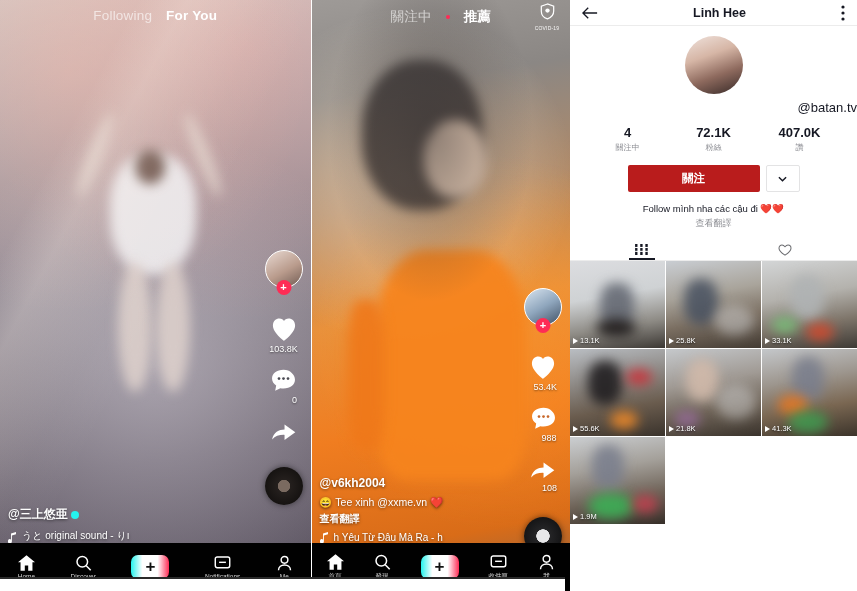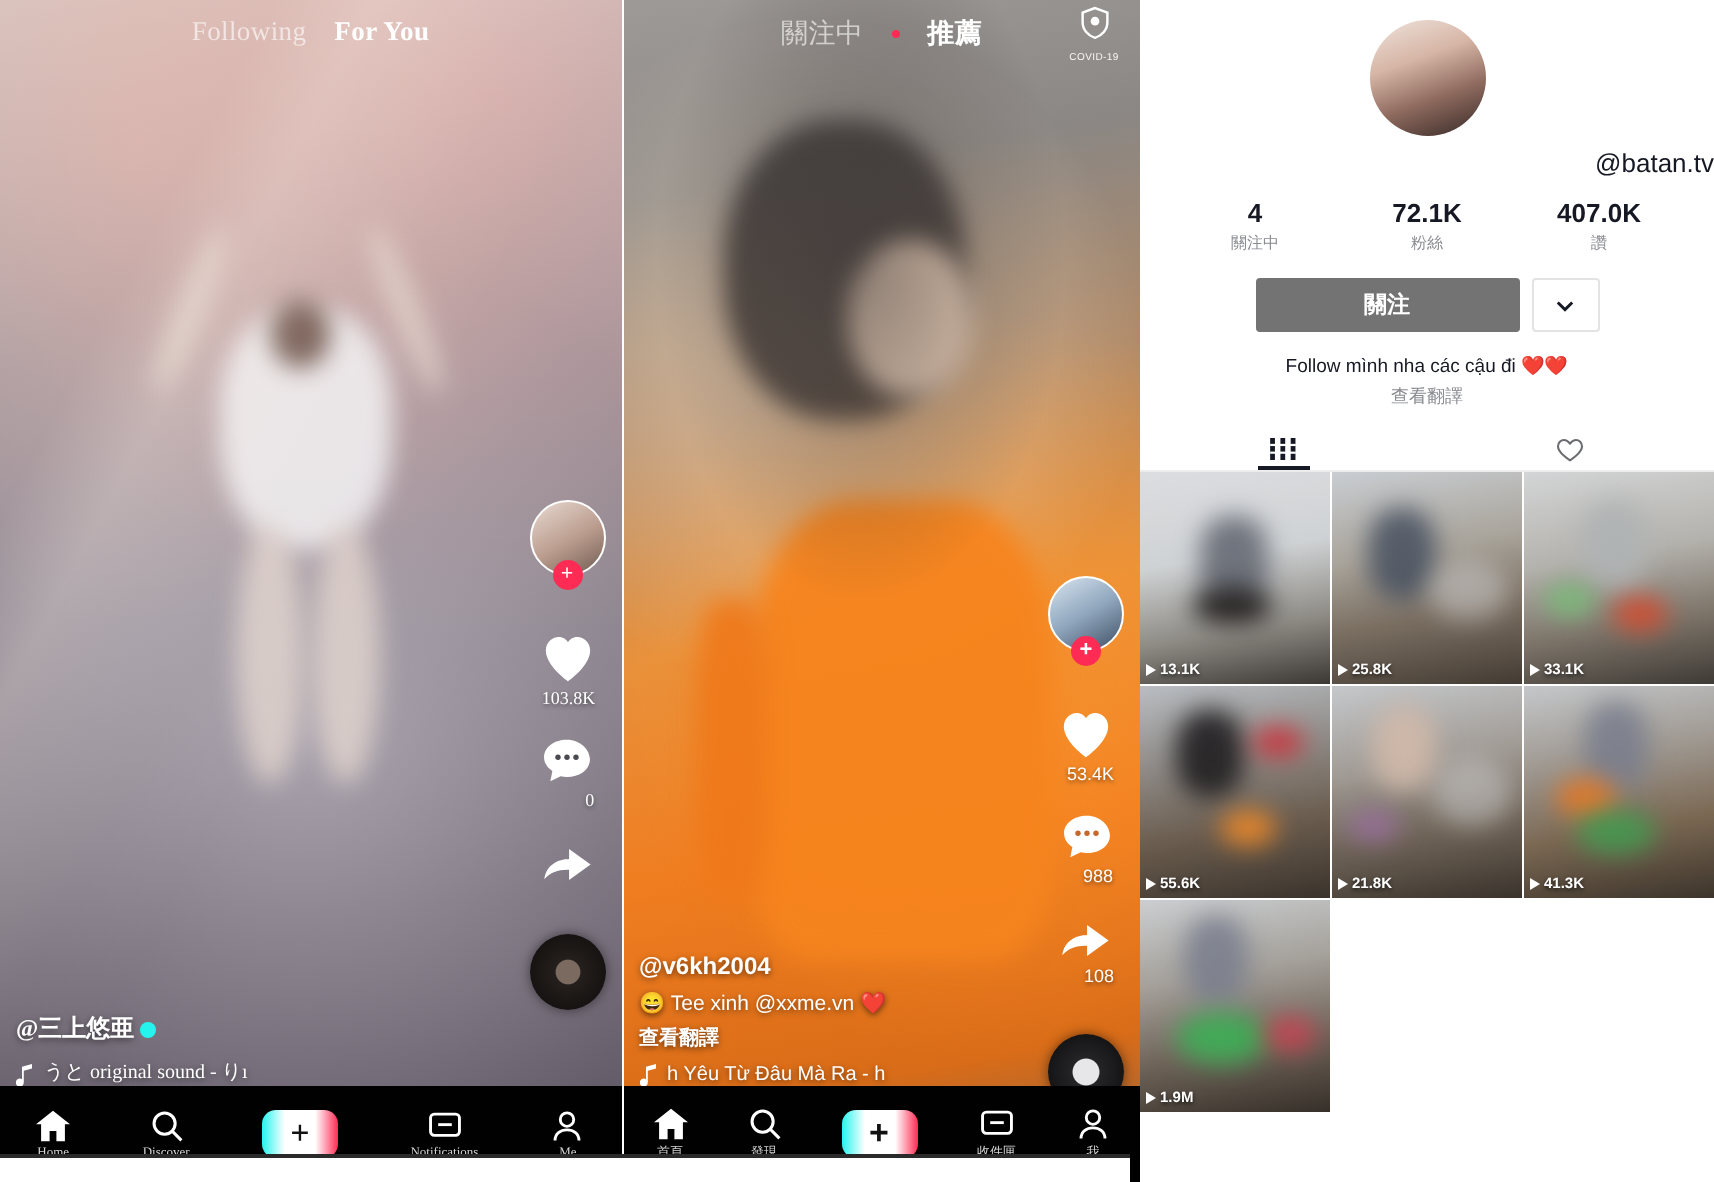--- a/index.html
+++ b/index.html
@@ -2,21 +2,21 @@
 <html><head>
 <meta charset="utf-8">
 <style>
   * { margin:0; padding:0; box-sizing:border-box; }
   html,body { width:857px; height:591px; background:#ffffff; overflow:hidden;
     font-family:"Liberation Sans", sans-serif; }
   .stage { position:relative; width:857px; height:591px; background:#fff; display:flex; }
 
   
   .panel { position:relative; overflow:hidden; }
-  .panel-1 { width:316px; height:591px;font-family:Liberation Serif, serif; }
+  .panel-1 { width:316px; height:591px; }
   .panel-2 { width:263px; height:591px; }
   .panel-3 { width:292px; height:591px; background:#fff; }
 
   
   .vidbg { position:absolute; inset:0; }
   .vid1 { background:
       radial-gradient(circle at 22% 12%, rgba(255,190,170,.35), transparent 42%),
       radial-gradient(circle at 78% 8%,  rgba(255,160,150,.30), transparent 46%),
       radial-gradient(circle at 50% 62%, rgba(210,205,215,.55), transparent 60%),
       linear-gradient(172deg,#cfc6c4 0%,#bdb2b4 14%,#9a9098 38%,#7e7680 58%,#6c6470 76%,#5d5663 100%);
@@ -89,34 +89,34 @@
     padding:0 12px; border-bottom:1px solid #ececec; }
   .p3-title { font-size:12.5px; font-weight:bold; color:#161823; }
   .p3-avatar { width:58px; height:58px; border-radius:50%; margin:10px auto 0; overflow:hidden;
     background:linear-gradient(160deg,#f0e3dd 0%,#d6b6a6 35%,#8e6a5e 65%,#352826 100%); }
   .p3-handle { text-align:right; font-size:13px; color:#161823; margin-top:6px; }
   .p3-stats { display:flex; justify-content:center; gap:0; margin-top:10px; }
   .p3-stat { width:86px; text-align:center; }
   .p3-stat .v { font-size:13px; font-weight:bold; color:#161823; }
   .p3-stat .k { font-size:8px; color:#8a8b91; margin-top:2px; }
   .p3-actions { display:flex; justify-content:center; gap:6px; margin-top:12px; }
-  .follow-btn { width:132px; height:27px; border-radius:2px; background:#737373; color:#fff;
+  .follow-btn { width:132px; height:27px; border-radius:2px; background:#b91c1c; color:#fff;
     font-size:11.5px; font-weight:bold; display:flex; align-items:center; justify-content:center; border:none; }
   .drop-btn { width:34px; height:27px; border-radius:2px; border:1px solid #e3e3e4; background:#fff;
     display:flex; align-items:center; justify-content:center; color:#161823; font-size:8px; }
   .p3-bio { text-align:center; font-size:9.5px; color:#161823; margin-top:11px; }
   .p3-bio .hearts { color:#e8193c; }
   .p3-trans { text-align:center; font-size:9px; color:#8a8b91; margin-top:3px; }
   .p3-tabs { display:flex; margin-top:9px; border-bottom:1px solid #ececec; height:22px; }
   .p3-tab { flex:1; display:flex; align-items:center; justify-content:center; position:relative; color:#6b6c70; }
   .p3-tab.active { color:#161823; }
   .p3-tab.active::after { content:""; position:absolute; bottom:0; left:50%; transform:translateX(-50%);
     width:26px; height:2px; background:#161823; }
   .grid { display:grid; grid-template-columns:repeat(3,1fr); gap:1px; background:#fff; }
-  .cell { position:relative; height:106px; overflow:hidden;font-weight:bold; }
+  .cell { position:relative; height:87px; overflow:hidden; }
   .cell .plays { position:absolute; left:3px; bottom:3px; color:#fff; font-size:7.5px;
     display:flex; align-items:center; gap:2px; text-shadow:0 1px 2px rgba(0,0,0,.7); }
   .tri { width:0; height:0; border-left:5px solid #fff; border-top:3px solid transparent;
     border-bottom:3px solid transparent; }
   .kitchen { position:absolute; inset:0; }
 
   .sep { width:1px; background:#ffffff; height:591px; }
   .bottom-strip { position:absolute; left:0; bottom:0; width:565px; height:14px; background:#fff;
     border-top:2px solid #2a2a2a; z-index:20; }
 </style>
@@ -314,20 +314,31 @@
         <svg width="17" height="16" viewBox="0 0 20 20">
           <circle cx="10" cy="6" r="4.2" fill="none" stroke="#fff" stroke-width="1.8"></circle>
           <path d="M2.5 19c0-4.2 3.4-6.6 7.5-6.6s7.5 2.4 7.5 6.6" fill="none" stroke="#fff" stroke-width="1.8"></path>
         </svg>
         <span class="lbl">我</span>
       </div>
     </div>
   </div>
 
   <div class="panel panel-3">
+    <div class="p3-head">
+      <svg width="16" height="14" viewBox="0 0 18 14">
+        <path d="M7 1L1 7l6 6M1 7h16" fill="none" stroke="#161823" stroke-width="1.5"></path>
+      </svg>
+      <span class="p3-title">Linh Hee</span>
+      <svg width="4" height="16" viewBox="0 0 4 16">
+        <circle cx="2" cy="2" r="1.6" fill="#161823"></circle>
+          <circle cx="2" cy="8" r="1.6" fill="#161823"></circle>
+          <circle cx="2" cy="14" r="1.6" fill="#161823"></circle>
+      </svg>
+    </div>
 
     <div class="p3-avatar"></div>
     <div class="p3-handle">@batan.tv</div>
 
     <div class="p3-stats">
       <div class="p3-stat">
         <div class="v">4</div>
         <div class="k">關注中</div>
       </div>
       <div class="p3-stat">

